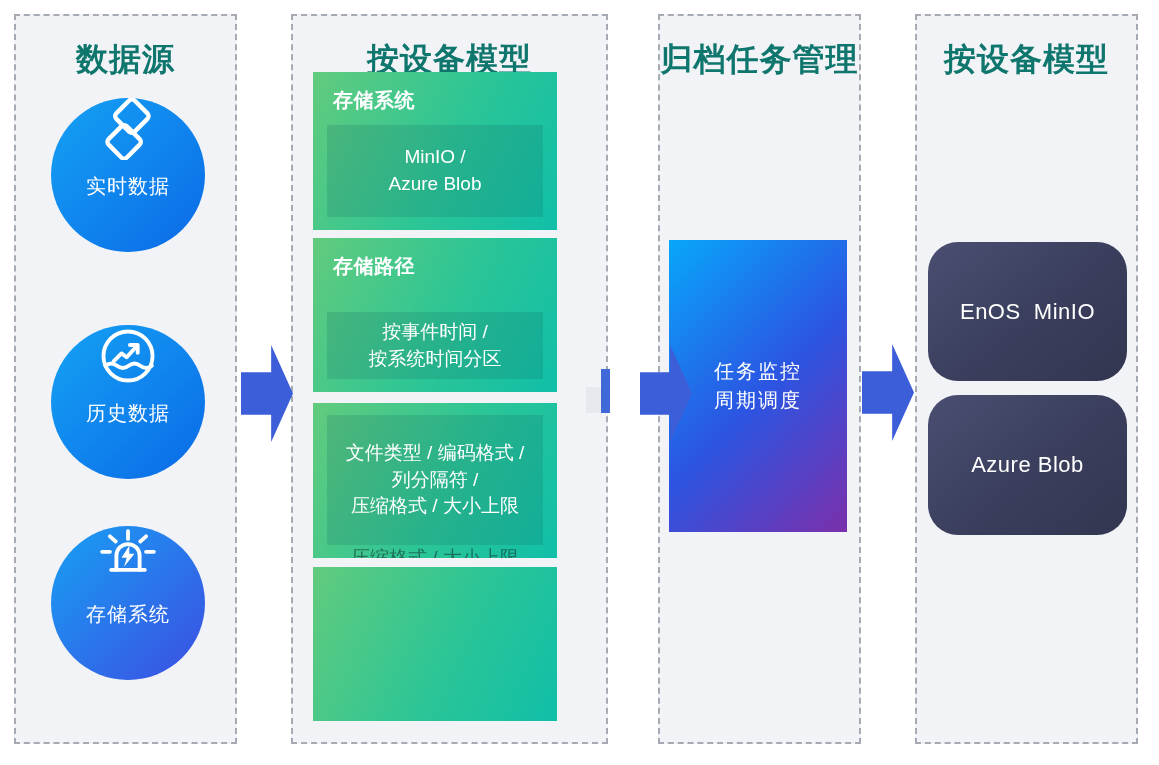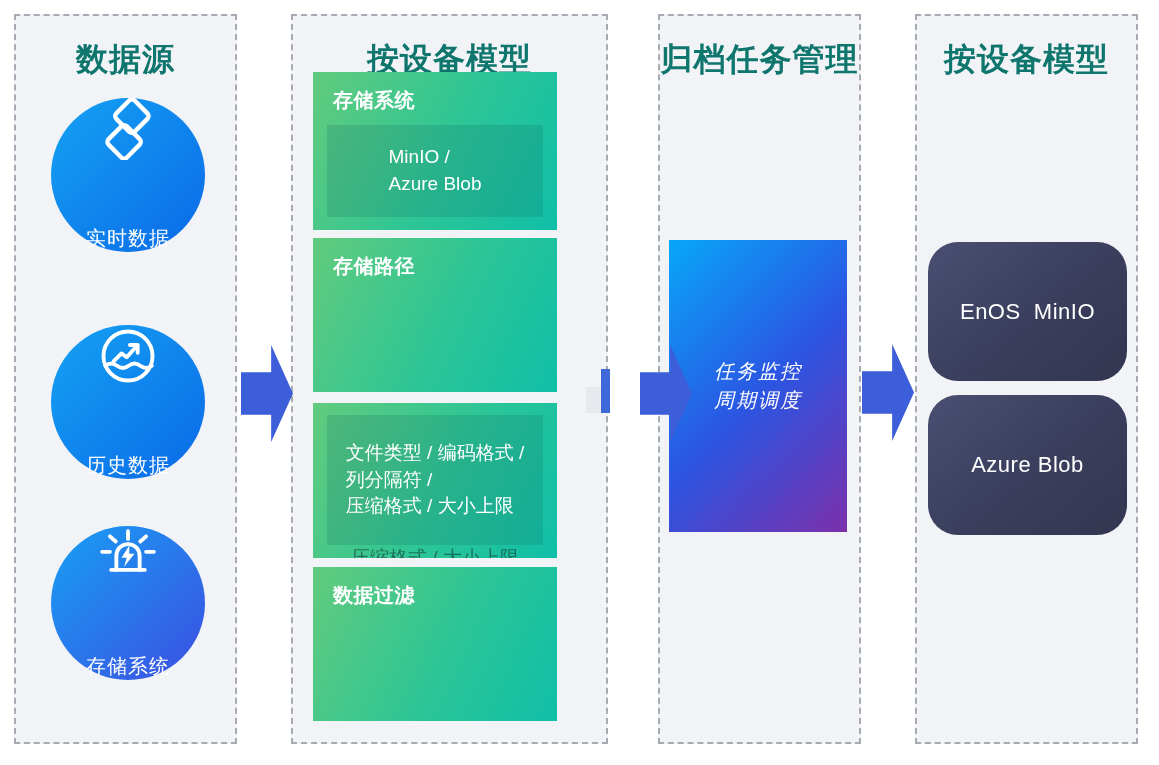--- a/index.html
+++ b/index.html
@@ -16,54 +16,54 @@
   #panel-manage{left:658px;width:203px;}
   #panel-storage{left:915px;width:223px;}
   .panel-title{
     margin:0;padding-top:22px;text-align:center;
     font-size:32px;font-weight:700;color:#0f766e;letter-spacing:1px;
   }
   
   .src-circle{
     position:absolute;left:51px;width:154px;height:154px;border-radius:50%;
     background:linear-gradient(135deg,#14a2f4 0%,#0b69e7 100%);
-    display:flex;flex-direction:column;align-items:center;justify-content:space-between;gap:13px;
+    display:flex;flex-direction:column;align-items:center;justify-content:flex-start;gap:13px;
   }
   .src-circle.alarm{background:linear-gradient(135deg,#17a0f4 0%,#3c4ee2 100%);}
   #circle-realtime{top:98px;}
   #circle-history{top:325px;}
   #circle-alarm{top:526px;}
   .circle-label{color:#ffffff;font-size:20px;letter-spacing:1px;}
   
   .gbox{
     position:absolute;left:313px;width:244px;box-sizing:border-box;
     background:linear-gradient(115deg,#62cb7d 0%,#2cc596 55%,#10bfa8 100%);
     color:#ffffff;display:flex;flex-direction:column;
     padding:12px 14px 13px;overflow:hidden;
   }
   #gbox-1{top:72px;height:158px;}
   #gbox-2{top:238px;height:154px;gap:21px;}
   #gbox-3{top:403px;height:155px;}
   #gbox-4{top:567px;height:154px;}
   .gbox-title{font-size:20px;font-weight:700;padding:3px 6px 11px;letter-spacing:0.5px;}
   .gbox-inner{
     flex:1;background:rgba(10,80,85,0.16);
-    display:flex;align-items:center;justify-content:center;text-align:left;
+    display:flex;align-items:center;justify-content:center;text-align:center;
     font-size:19px;line-height:1.4;white-space:pre-line;
   }
   .clip-artifact{
     position:absolute;left:0;bottom:-13px;width:100%;text-align:center;
     font-size:19px;color:rgba(22,66,58,0.65);white-space:nowrap;
   }
   
   .bluebox{
     position:absolute;left:669px;top:240px;width:178px;height:292px;
     background:linear-gradient(135deg,#08a7fa 0%,#2b55e2 52%,#7b30ab 100%);
     color:#ffffff;display:flex;align-items:center;justify-content:center;
-    text-align:right;font-size:20px;line-height:1.45;letter-spacing:2px;white-space:pre-line;font-style:italic;
+    text-align:right;font-size:20px;line-height:1.45;letter-spacing:2px;white-space:pre-line;
   }
   
   .darkbox{
     position:absolute;left:928px;width:199px;
     background:linear-gradient(140deg,#4a4f72 0%,#3a3e5c 55%,#323650 100%);
     color:#ffffff;display:flex;align-items:center;justify-content:center;
     font-size:22px;letter-spacing:0.5px;white-space:pre-wrap;border-radius:30px;
   }
   #darkbox-1{top:242px;height:139px;}
   #darkbox-2{top:395px;height:140px;}
@@ -131,31 +131,32 @@
 </section>
 
 <div class="gbox" id="gbox-1">
   <div class="gbox-title">存储系统</div>
   <div class="gbox-inner">MinIO /
 Azure Blob</div>
 </div>
 
 <div class="gbox" id="gbox-2">
   <div class="gbox-title">存储路径</div>
+  <div class="gbox-inner">按事件时间 /
+按系统时间分区</div>
 </div>
 
 <div class="gbox" id="gbox-3">
   <div class="gbox-inner">文件类型 / 编码格式 /
 列分隔符 /
 压缩格式 / 大小上限</div>
   <div class="clip-artifact">压缩格式 / 大小上限</div>
 </div>
 
 <div class="gbox" id="gbox-4">
-  <div class="gbox-title">数据过滤</div>
 </div>
 
 <section class="panel" id="panel-manage">
   <h2 class="panel-title">归档任务管理</h2>
 </section>
 
 <div class="bluebox">任务监控
 周期调度</div>
 
 <section class="panel" id="panel-storage">

